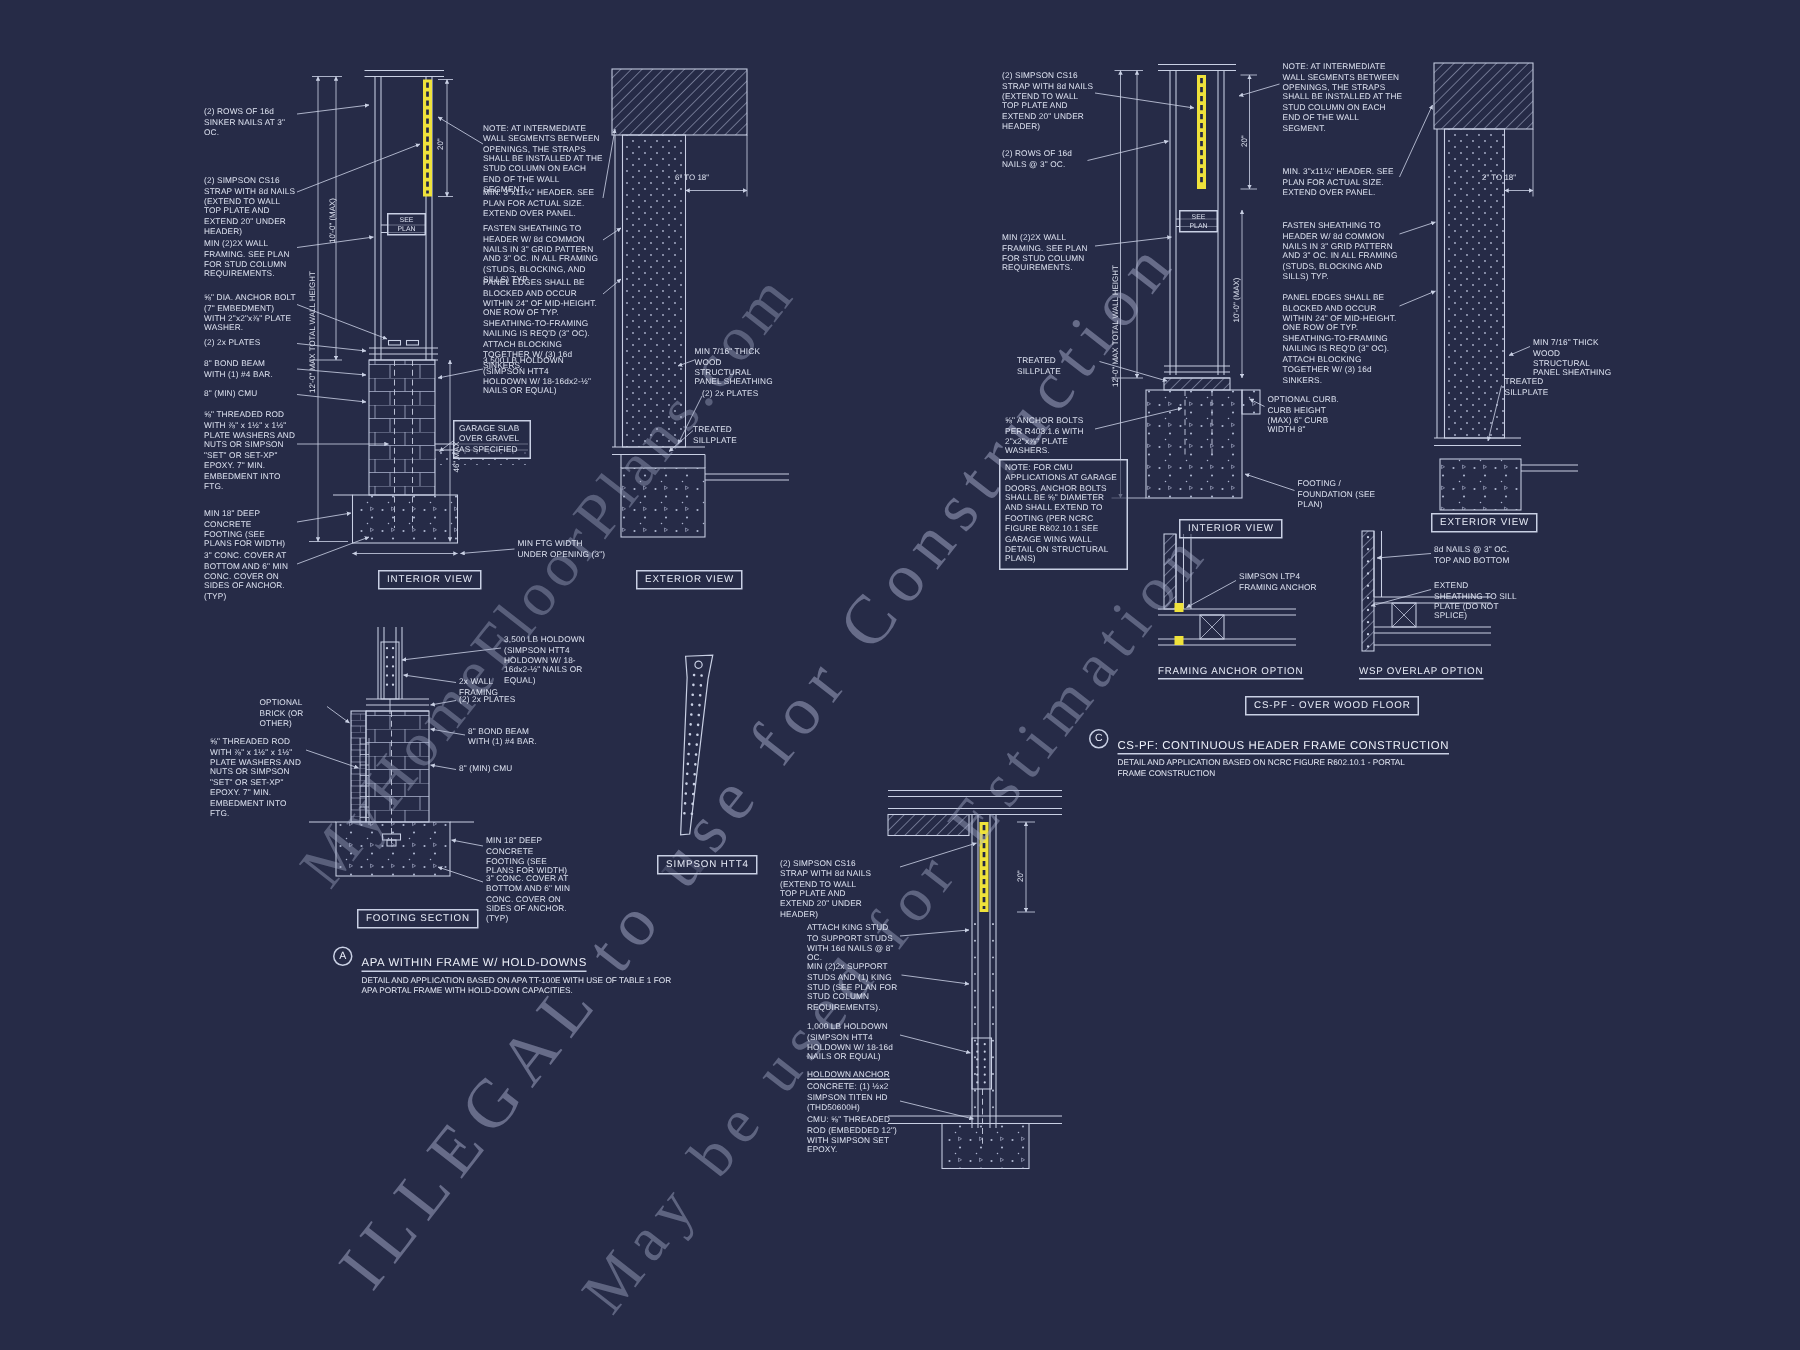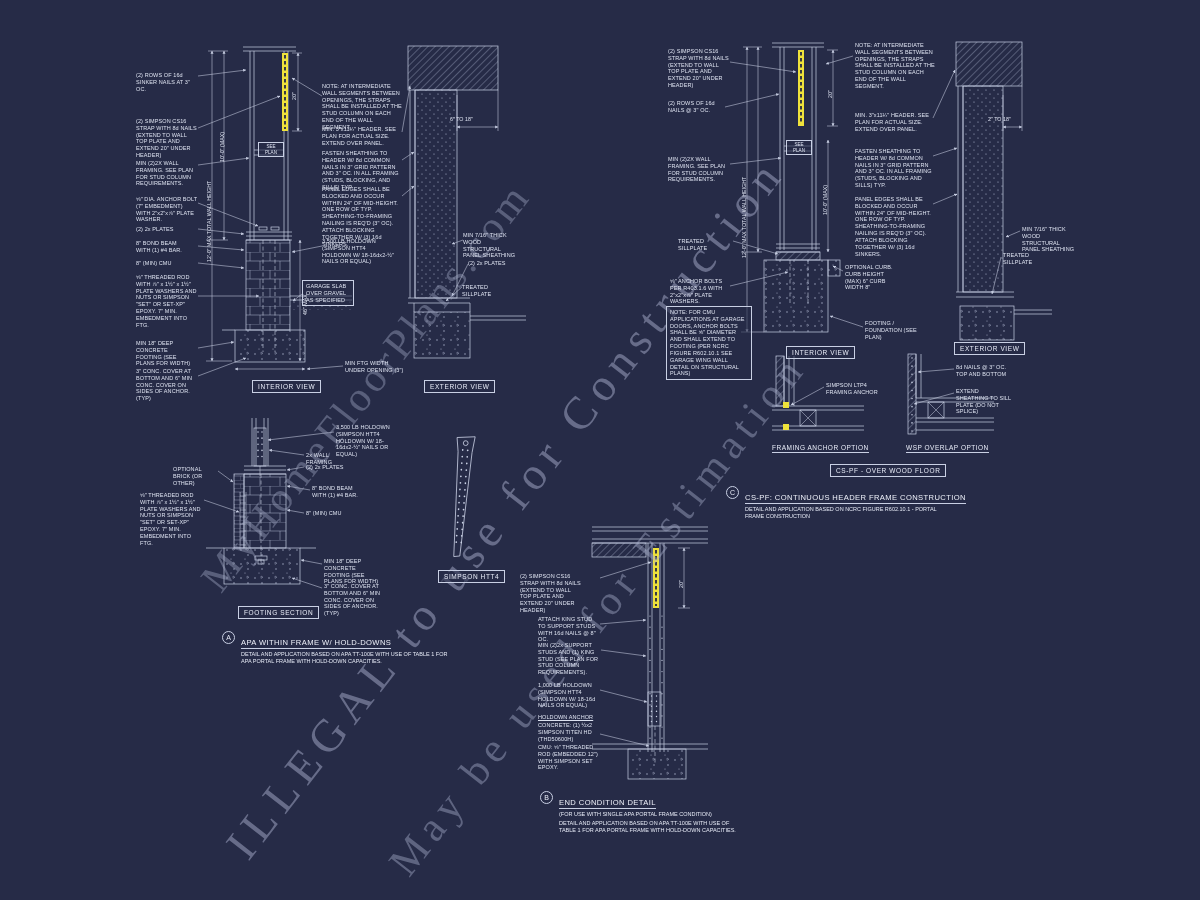--- a/index.html
+++ b/index.html
@@ -337,22 +337,14 @@
 
   <div class="ann" style="left:520px;top:573px;width:62px">(2) SIMPSON CS16 STRAP WITH 8d NAILS (EXTEND TO WALL TOP PLATE AND EXTEND 20" UNDER HEADER)</div>
   <div class="ann" style="left:538px;top:616px;width:60px">ATTACH KING STUD TO SUPPORT STUDS WITH 16d NAILS @ 8" OC.</div>
   <div class="ann" style="left:538px;top:642px;width:62px">MIN (2)2x SUPPORT STUDS AND (1) KING STUD (SEE PLAN FOR STUD COLUMN REQUIREMENTS).</div>
   <div class="ann" style="left:538px;top:682px;width:60px">1,000 LB HOLDOWN (SIMPSON HTT4 HOLDOWN W/ 18-16d NAILS OR EQUAL)</div>
   <div class="ann" style="left:538px;top:714px;width:60px;text-decoration:underline">HOLDOWN ANCHOR</div>
   <div class="ann" style="left:538px;top:722px;width:62px">CONCRETE: (1) ½x2 SIMPSON TITEN HD (THD50600H)</div>
   <div class="ann" style="left:538px;top:744px;width:60px">CMU: ⅝" THREADED ROD (EMBEDDED 12") WITH SIMPSON SET EPOXY.</div>
   <div class="dimv" style="left:678px;top:588px">20"</div>
 
-  <div class="detail" style="left:540px;top:791px;width:210px">
-    <div class="dcircle">B</div>
-    <div>
-      <span class="dtitle">END CONDITION DETAIL</span>
-      <div class="dsub" style="width:185px">(FOR USE WITH SINGLE APA PORTAL FRAME CONDITION)</div>
-      <div class="ddesc" style="width:185px">DETAIL AND APPLICATION BASED ON APA TT-100E WITH USE OF TABLE 1 FOR APA PORTAL FRAME WITH HOLD-DOWN CAPACITIES.</div>
-    </div>
-  </div>
 
 </div>
 
 </body></html>

